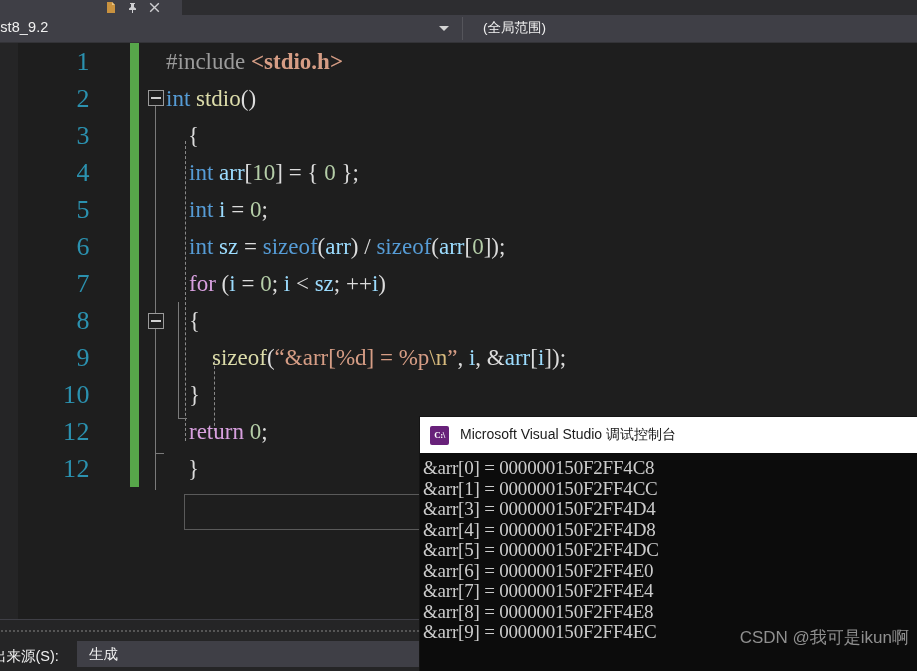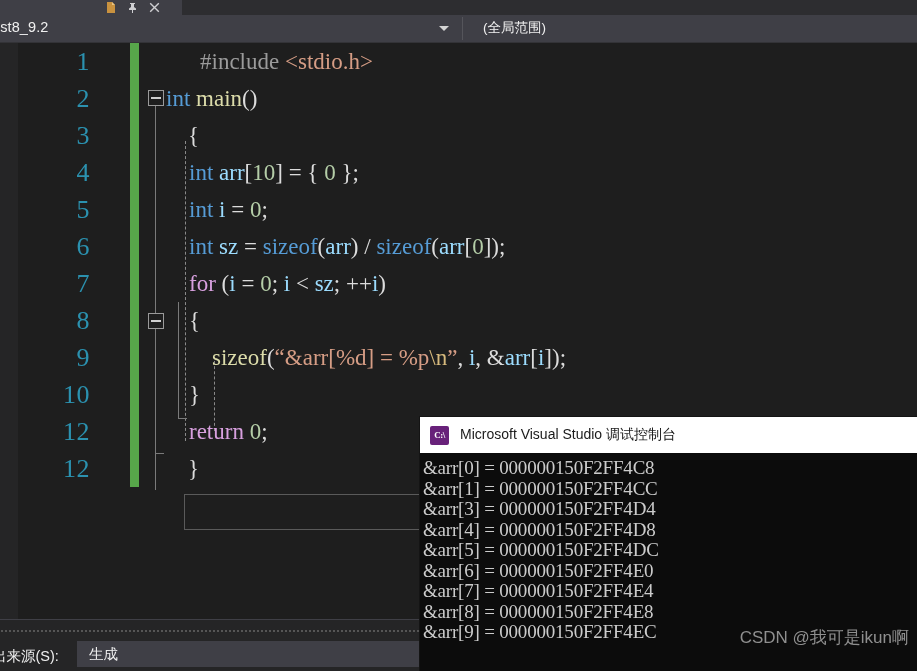--- a/index.html
+++ b/index.html
@@ -96,22 +96,22 @@
     position:absolute;left:148px;top:0;height:37px;line-height:37px;
     font-family:"Liberation Serif",serif;
     font-size:23px;
     white-space:pre;
     color:#dcdcdc;
     letter-spacing:0px;
   }
   
   .kw{color:#569cd6;}          
   .ctl{color:#d8a0df;}         
-  .pp{color:#9b9b9b;margin-left:34px;}
-  .inc{color:#d69d85;}         
+  .pp{color:#9b9b9b;}
+  .inc{color:#d69d85;font-weight:bold;}         
   .fn{color:#dcdcaa;}          
   .num{color:#b5cea8;}         
   .str{color:#d69d85;}         
   .esc{color:#d7ba7d;}         
   .id{color:#dcdcdc;}
   .var{color:#9cdcfe;}
 
   
   .collapse{
     position:absolute;width:16px;height:16px;
@@ -273,21 +273,21 @@
       <div class="collapse" style="left:130px;top:47px;"></div>
       <div class="collapse" style="left:130px;top:270px;"></div>
 
       <div class="line" style="top:0px;">
         <span class="lineno">1</span>
         <span class="codetext"><span class="pp">#include</span> <span class="inc">&lt;stdio.h&gt;</span></span>
       </div>
 
       <div class="line" style="top:37px;">
         <span class="lineno">2</span>
-        <span class="codetext"><span class="kw">int</span> <span class="fn">main</span><span class="id">()</span></span>
+        <span class="codetext"><span class="kw">int</span> <span class="fn">stdio</span><span class="id">()</span></span>
       </div>
 
       <div class="line" style="top:74px;">
         <span class="lineno">3</span>
         <span class="codetext" style="left:170px;"><span class="id">{</span></span>
       </div>
 
       <div class="line" style="top:111px;">
         <span class="lineno">4</span>
         <span class="codetext"><span class="kw">    int</span> <span class="var">arr</span><span class="id">[</span><span class="num">10</span><span class="id">] = { </span><span class="num">0</span><span class="id"> };</span></span>

